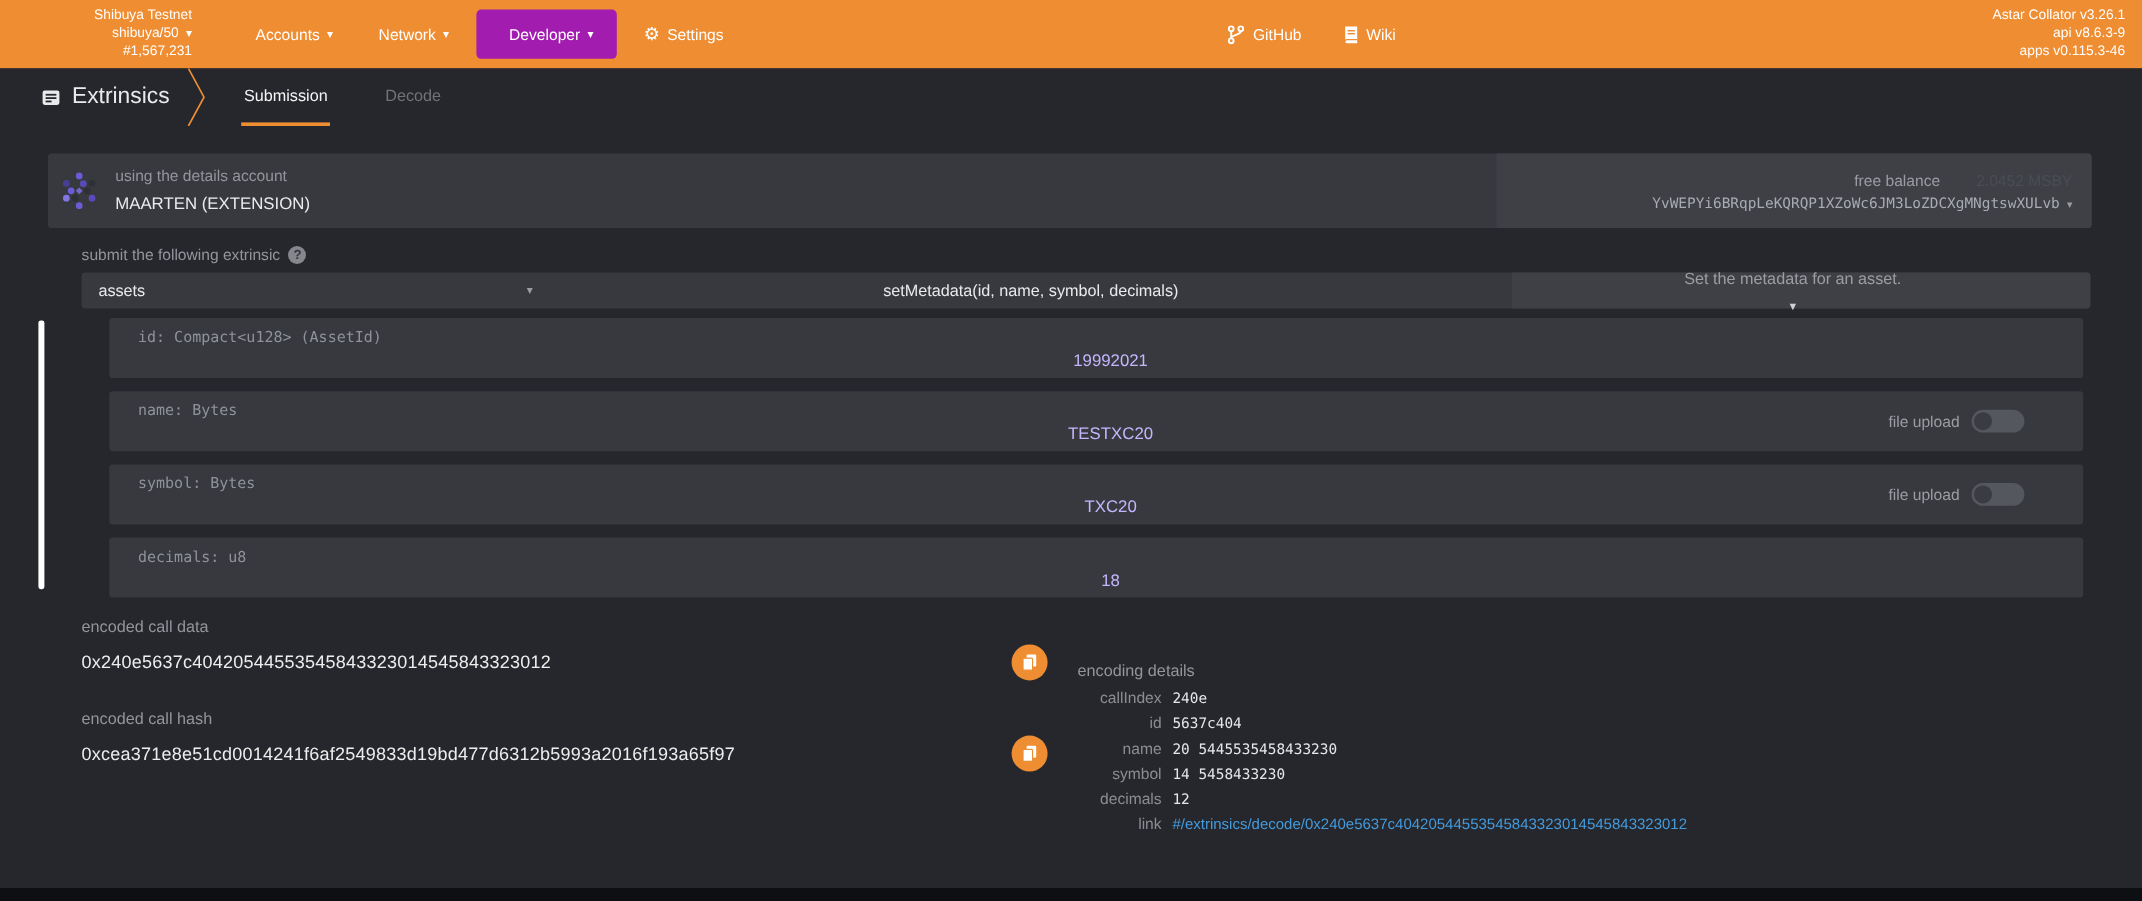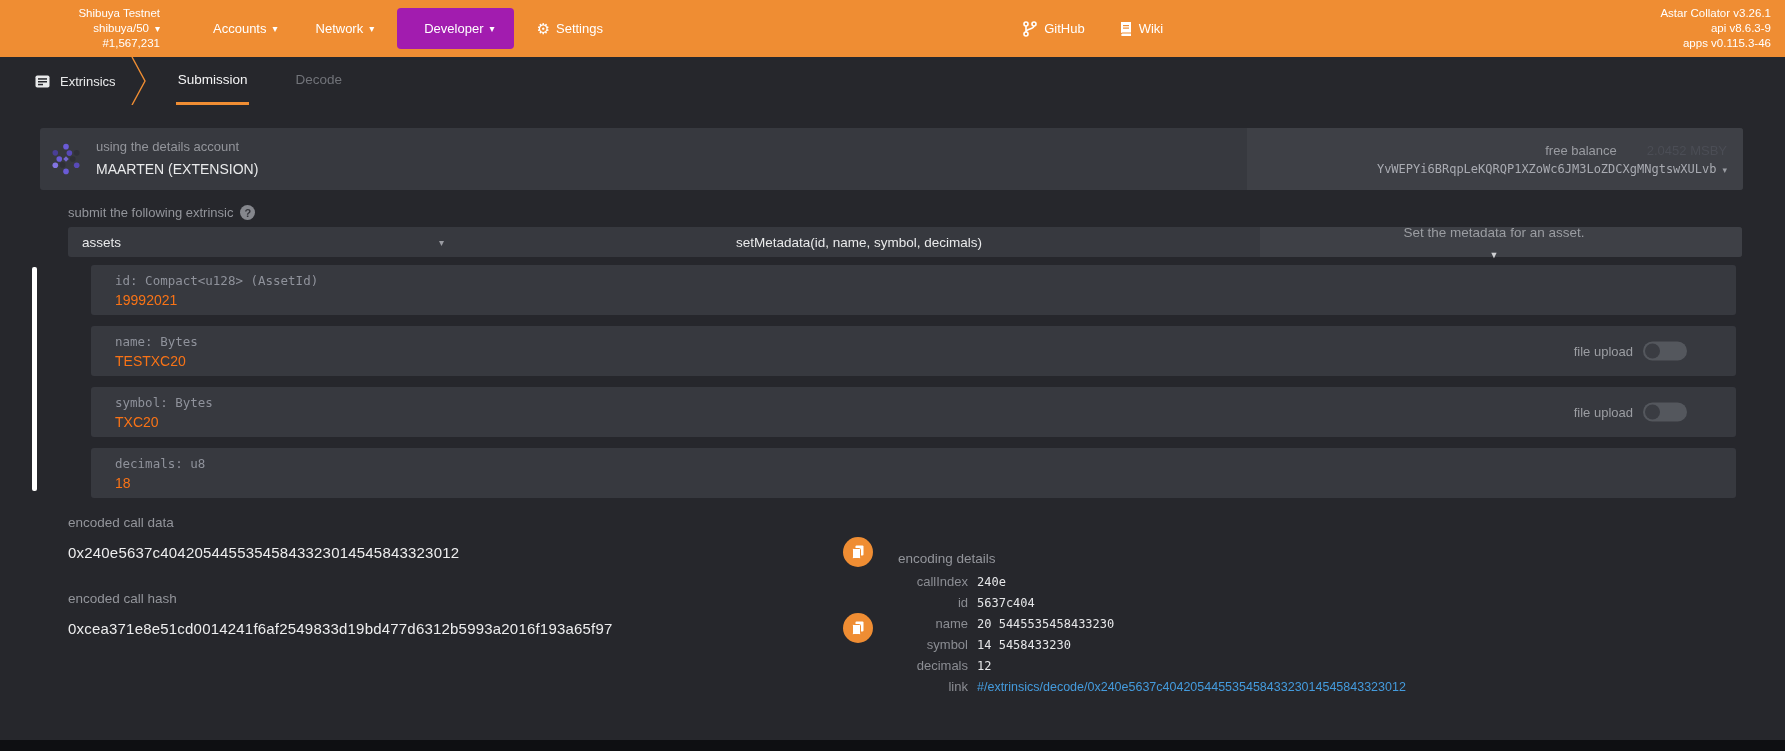--- a/index.html
+++ b/index.html
@@ -21,21 +21,21 @@
   .menus { display:flex; align-items:center; margin-left:34px; height:100%; }
   .menu-item { display:flex; align-items:center; padding:0 19px; height:100%; font-size:13px; cursor:pointer; white-space:nowrap; }
   .menu-item.active { background:#a21caf; border-radius:4px; height:41px; margin:0 4px;padding-left:27px; }
   .gear-icon { font-size:15px; margin-right:6px; line-height:1; }
   .spacer1 { flex:4; } .spacer2 { flex:5; }
   .hlink { display:flex; align-items:center; gap:7px; margin:0 17px; cursor:pointer; font-size:13px; }
   .version { text-align:right; font-size:11.5px; line-height:1.32; white-space:nowrap; }
 
   
   .tabbar { height:48px; background:#26272c; display:flex; align-items:stretch; padding-left:34px; }
-  .breadcrumb { display:flex; align-items:center; gap:9px; color:#e9eaeb; font-size:13px; }
+  .breadcrumb { display:flex; align-items:center; gap:9px; color:#e9eaeb; font-size:19px; }
   .bc-chevron { margin-left:14px; align-self:stretch; }
   .tabs { display:flex; margin-left:28px; gap:44px; }
   .tab { display:flex; align-items:center; font-size:13.5px; cursor:pointer; border-bottom:3px solid transparent; padding:0 2px; }
   .tab.active { color:#f4f4f5; border-bottom-color:#ef8d33; }
   .tab.inactive { color:#717379; }
 
   
   .main { position:relative; padding-top:23px; }
 
   .account-card {
@@ -74,21 +74,21 @@
   }
   .desc-box .caret { color:#cfd0d3; font-size:9px; margin-left:0; }
 
   .params { position:relative; margin:8px 49px 0 91px; }
   .tree-bar { position:absolute; left:-59px; top:2px; bottom:7px; width:5px; background:#ffffff; border-radius:2px; }
   .param-box {
     background:#37393f; border-radius:3px; height:50px; margin-bottom:11px;
     padding:8px 0 0 24px; position:relative;
   }
   .param-label { font-family:"DejaVu Sans Mono", monospace; font-size:12.5px; color:#8f929b; }
-  .param-value { font-size:14px; color:#f97316; margin-top:4px; }
+  .param-value { font-size:14px; color:#c4b5fd; margin-top:4px;text-align:center; }
   .upload { position:absolute; right:49px; top:50%; transform:translateY(-50%); display:flex; align-items:center; gap:10px; color:#9b9da2; font-size:13px; }
   .toggle { width:44px; height:19px; border-radius:10px; background:#54575d; position:relative; cursor:pointer; }
   .toggle .knob { position:absolute; left:2px; top:2px; width:15px; height:15px; border-radius:50%; background:#3a3c42; }
 
   .output-row { display:flex; margin:17px 43px 0 68px; }
   .out-left { width:805px; }
   .out-group + .out-group { margin-top:24px; }
   .out-label { color:#93959b; font-size:13.5px; }
   .out-value-row { display:flex; align-items:center; margin-top:7px; }
   .out-value { font-size:15px; color:#ededee; letter-spacing:.2px; }

